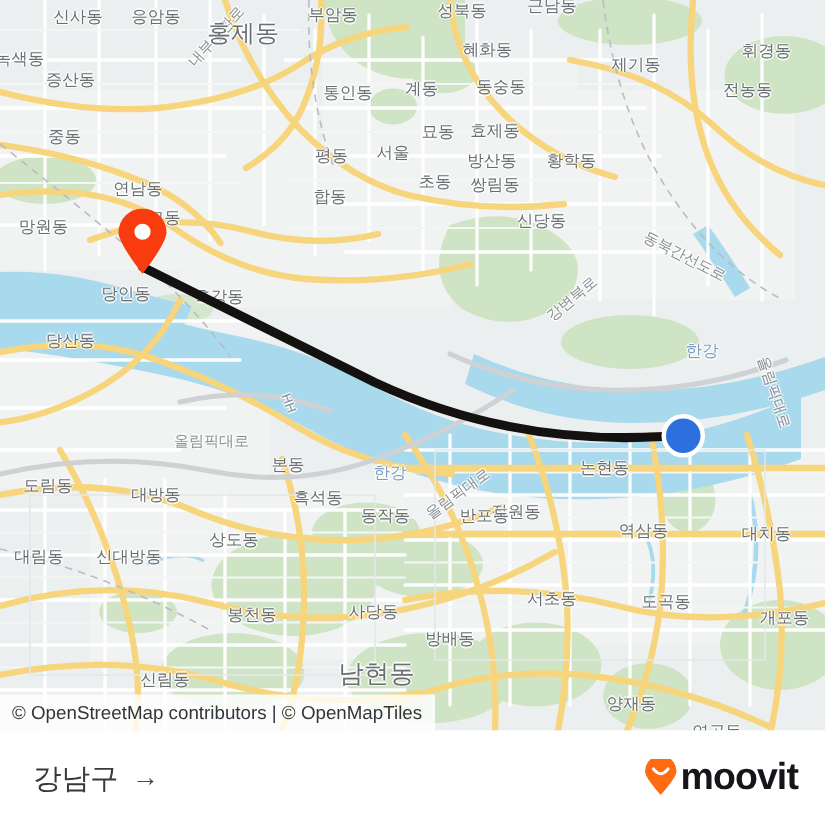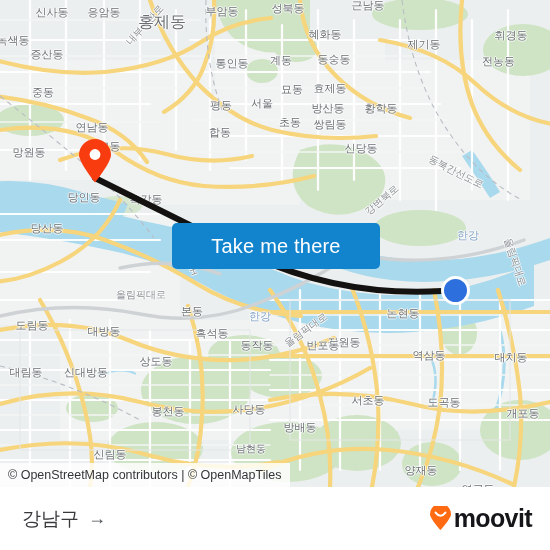--- a/index.html
+++ b/index.html
@@ -291,21 +291,21 @@
         <rect x="290" y="300" width="220" height="140"></rect>
         <rect x="20" y="330" width="230" height="120"></rect>
       </g>
     </svg>
 
     <div id="map-labels">
         <div class="map-label" style="left: 52px; top: 12px; font-size: 11px;">신사동</div>
         <div class="map-label" style="left: 104px; top: 12px; font-size: 11px;">응암동</div>
         <div class="map-label road" style="left: 145px; top: 25px; font-size: 10px; transform: translate(-50%, -50%) rotate(-48deg);">내부순환로</div>
         <div class="map-label" style="left: 222px; top: 11px; font-size: 11px;">부암동</div>
-        <div class="map-label" style="left: 288px; top: 8px; font-size: 11px;">성북동</div>
+        <div class="map-label" style="left: 308px; top: 8px; font-size: 11px;">성북동</div>
         <div class="map-label" style="left: 368px; top: 5px; font-size: 11px;">근남동</div>
         <div class="map-label" style="left: 424px; top: 44px; font-size: 11px;">제기동</div>
         <div class="map-label" style="left: 511px; top: 35px; font-size: 11px;">휘경동</div>
         <div class="map-label" style="left: 13px; top: 40px; font-size: 11px;">녹색동</div>
         <div class="map-label" style="left: 47px; top: 54px; font-size: 11px;">증산동</div>
         <div class="map-label" style="left: 162px; top: 23px; font-size: 16px; font-family: Liberation Mono, monospace;">홍제동</div>
         <div class="map-label" style="left: 325px; top: 34px; font-size: 11px;">혜화동</div>
         <div class="map-label" style="left: 478px; top: 61px; font-size: 11px; padding-left: 41px;">전농동</div>
         <div class="map-label" style="left: 232px; top: 63px; font-size: 11px;">통인동</div>
         <div class="map-label" style="left: 281px; top: 60px; font-size: 11px;">계동</div>
@@ -348,39 +348,36 @@
         <div class="map-label" style="left: 323px; top: 345px; font-size: 11px;">반포동</div>
         <div class="map-label" style="left: 429px; top: 355px; font-size: 11px;">역삼동</div>
         <div class="map-label" style="left: 511px; top: 357px; font-size: 11px;">대치동</div>
         <div class="map-label" style="left: 168px; top: 411px; font-size: 11px;">봉천동</div>
         <div class="map-label" style="left: 249px; top: 409px; font-size: 11px;">사당동</div>
         <div class="map-label" style="left: 368px; top: 400px; font-size: 11px;">서초동</div>
         <div class="map-label" style="left: 444px; top: 402px; font-size: 11px;">도곡동</div>
         <div class="map-label" style="left: 523px; top: 413px; font-size: 11px;">개포동</div>
         <div class="map-label" style="left: 110px; top: 454px; font-size: 11px;">신림동</div>
         <div class="map-label" style="left: 300px; top: 427px; font-size: 11px;">방배동</div>
-        <div class="map-label" style="left: 251px; top: 449px; font-size: 10px;">남현동</div>
+        <div class="map-label" style="left: 251px; top: 449px; font-size: 17px;">남현동</div>
         <div class="map-label" style="left: 421px; top: 470px; font-size: 11px;">양재동</div>
         <div class="map-label" style="left: 478px; top: 489px; font-size: 11px;">염곡동</div>
       </div>
 
     <svg id="route-layer" viewBox="0 0 550 487">
       <path d="M95 178 L250 255 Q340 297 442 291" stroke="#141211" stroke-width="6" fill="none" stroke-linecap="round" stroke-linejoin="round"></path>
     </svg>
 
     <svg id="origin-pin" viewBox="0 0 34 44">
       <path d="M17 43.5 C17 43.5 33 23.5 33 16 A16 16 0 1 0 1 16 C1 23.5 17 43.5 17 43.5 Z" fill="#f93b10"></path>
       <circle cx="17" cy="15.5" r="5.4" fill="#ffffff"></circle>
     </svg>
 
     <div id="dest-dot"></div>
 
-    <button id="cta">
-      <span>Take me there</span>
-    </button>
 
     <div id="attribution">
       <span>© OpenStreetMap contributors | © OpenMapTiles</span>
     </div>
   </div>
 
   <div id="footer">
     <div id="trip-summary">
       <span>강남구</span>
       <span id="trip-arrow">→</span>

